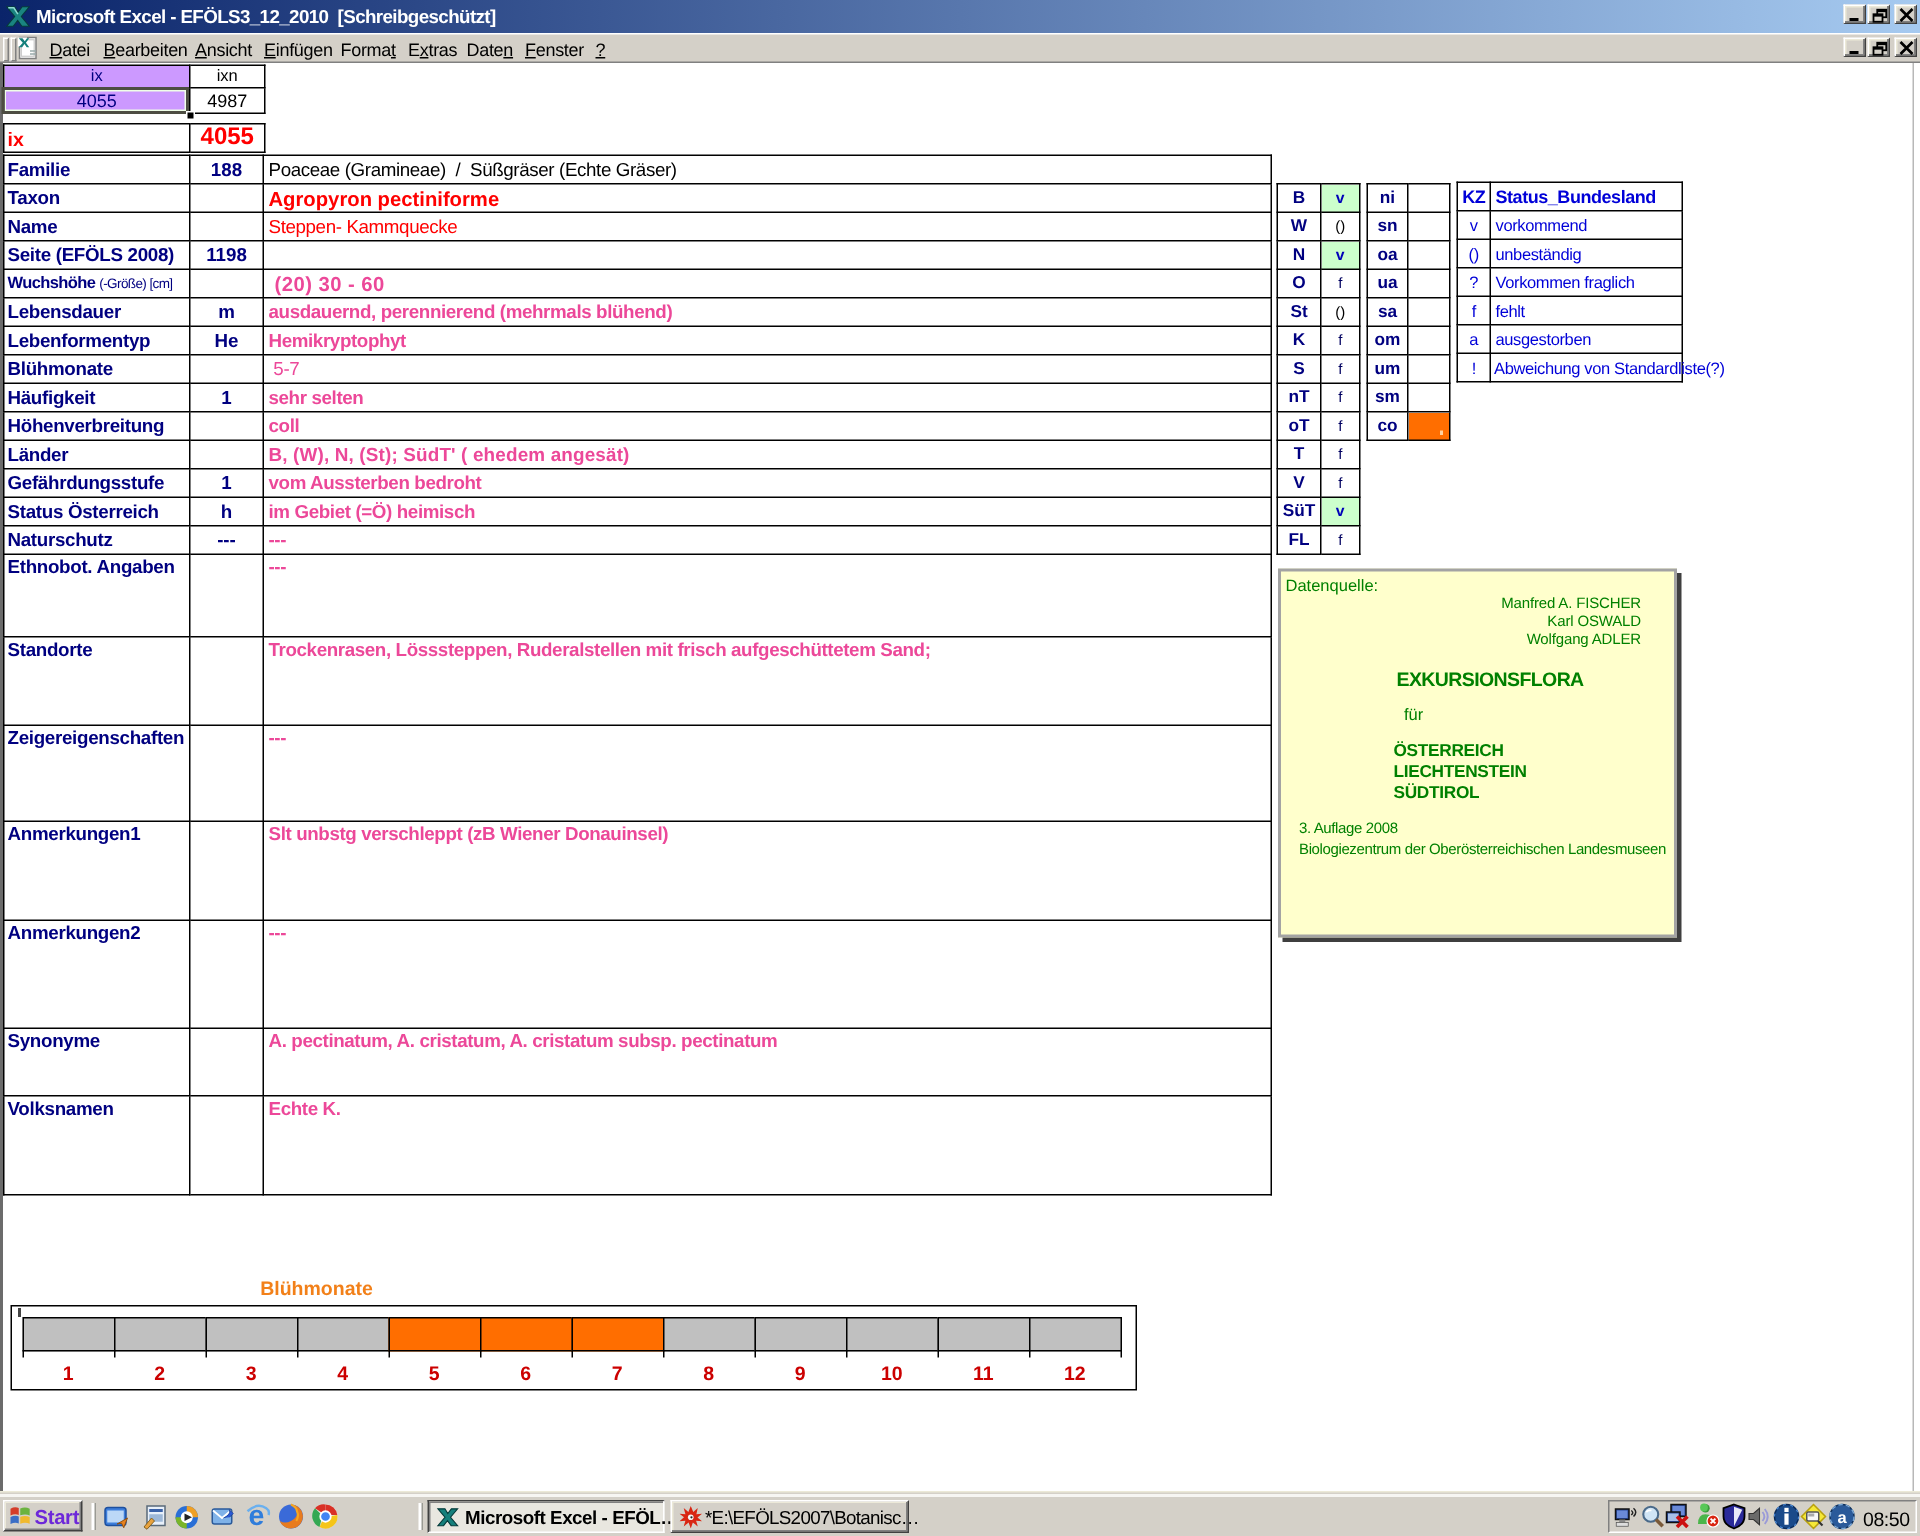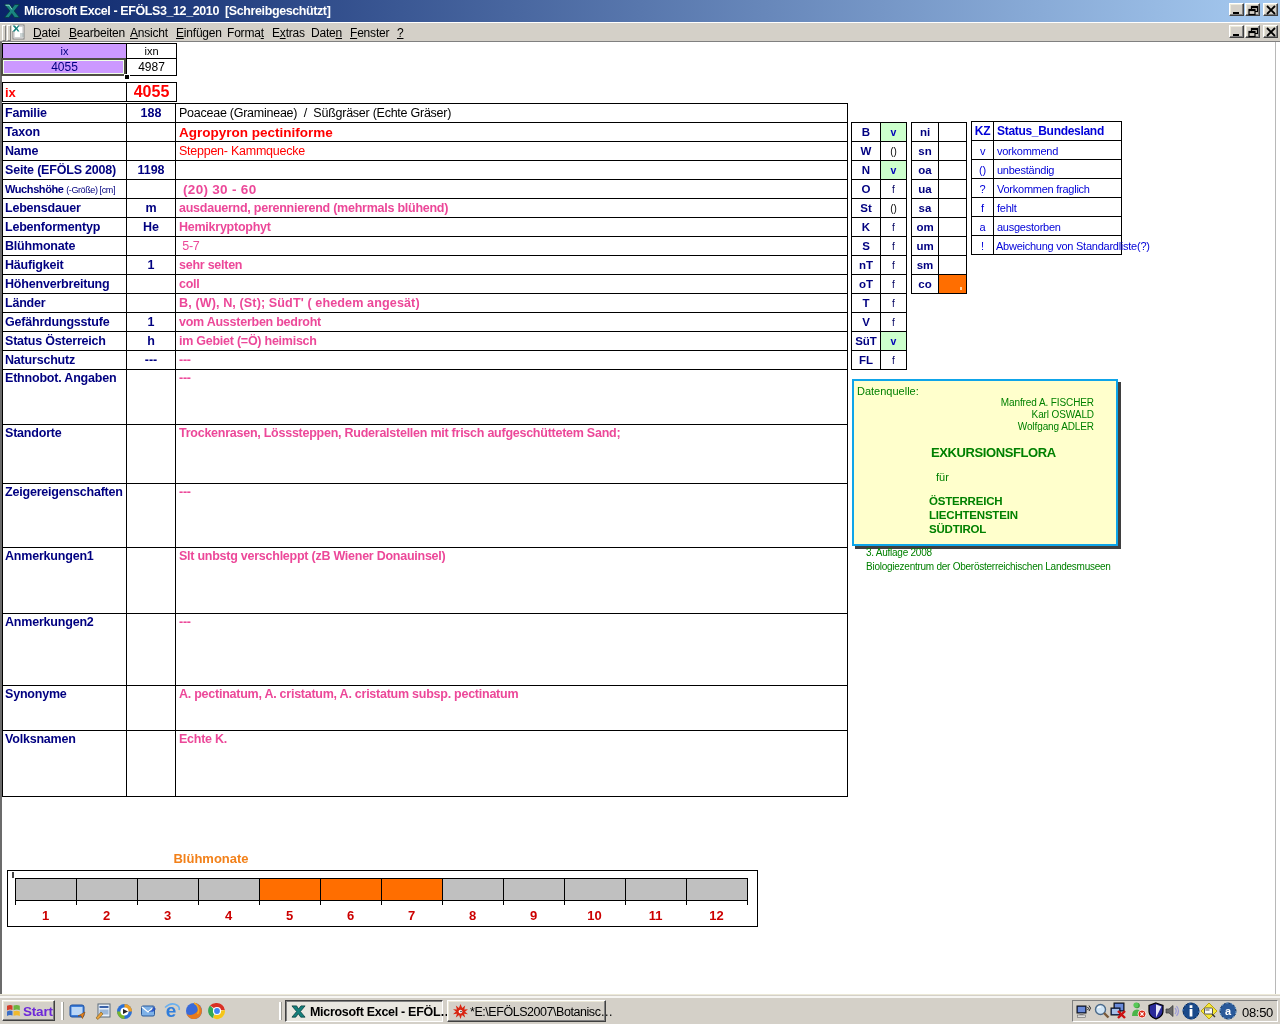--- a/index.html
+++ b/index.html
@@ -406,21 +406,21 @@
         <td class="b">ausgestorben</td>
       </tr>
 <tr>
         <td class="a">!</td>
         <td class="b"></td>
       </tr>
 </tbody>
   </table>
 <div class="abs" style="left:996px;top:240px;color:#0000d8;font-size:11px;letter-spacing:-0.25px;white-space:nowrap;">Abweichung von Standardliste(?)</div>
 
-<div class="abs" id="ybox" style="left:852px;top:379px;width:266px;height:167px;background:#ffffcc;border:2px solid #0ea5e9;box-shadow:3px 3px 0 0 #3f3f3f;box-sizing:border-box;color:#008000;font-size:11px;">
+<div class="abs" id="ybox" style="left:852px;top:379px;width:266px;height:246px;background:#ffffcc;border:2px solid #a3a3a3;box-shadow:3px 3px 0 0 #3f3f3f;box-sizing:border-box;color:#008000;font-size:11px;">
   <div class="abs" style="left:3px;top:4px;font-size:11px;">Datenquelle:</div>
   <div class="abs" style="right:22px;top:16px;text-align:right;line-height:11.8px;font-size:10px;letter-spacing:-0.1px;">Manfred A. FISCHER<br>Karl OSWALD<br>Wolfgang ADLER</div>
   <div class="abs" style="left:77px;top:64px;font-weight:bold;font-size:13px;letter-spacing:-0.4px;">EXKURSIONSFLORA</div>
   <div class="abs" style="left:82px;top:90px;">für</div>
   <div class="abs" style="left:75px;top:113px;font-weight:bold;font-size:11.5px;letter-spacing:-0.2px;line-height:14.2px;">ÖSTERREICH<br>LIECHTENSTEIN<br>SÜDTIROL</div>
   <div class="abs" style="left:12px;top:165px;line-height:13.5px;font-size:10px;letter-spacing:-0.25px;white-space:nowrap;">3. Auflage 2008<br>Biologiezentrum der Oberösterreichischen Landesmuseen</div>
 </div>
 
 <div class="abs" style="left:150px;top:851px;width:122px;text-align:center;color:#f28019;font-weight:bold;font-size:13px;">Blühmonate</div>
 <div class="abs" style="left:7px;top:870px;width:751px;height:57px;border:1px solid #000;box-sizing:border-box;background:#fff;"></div>

